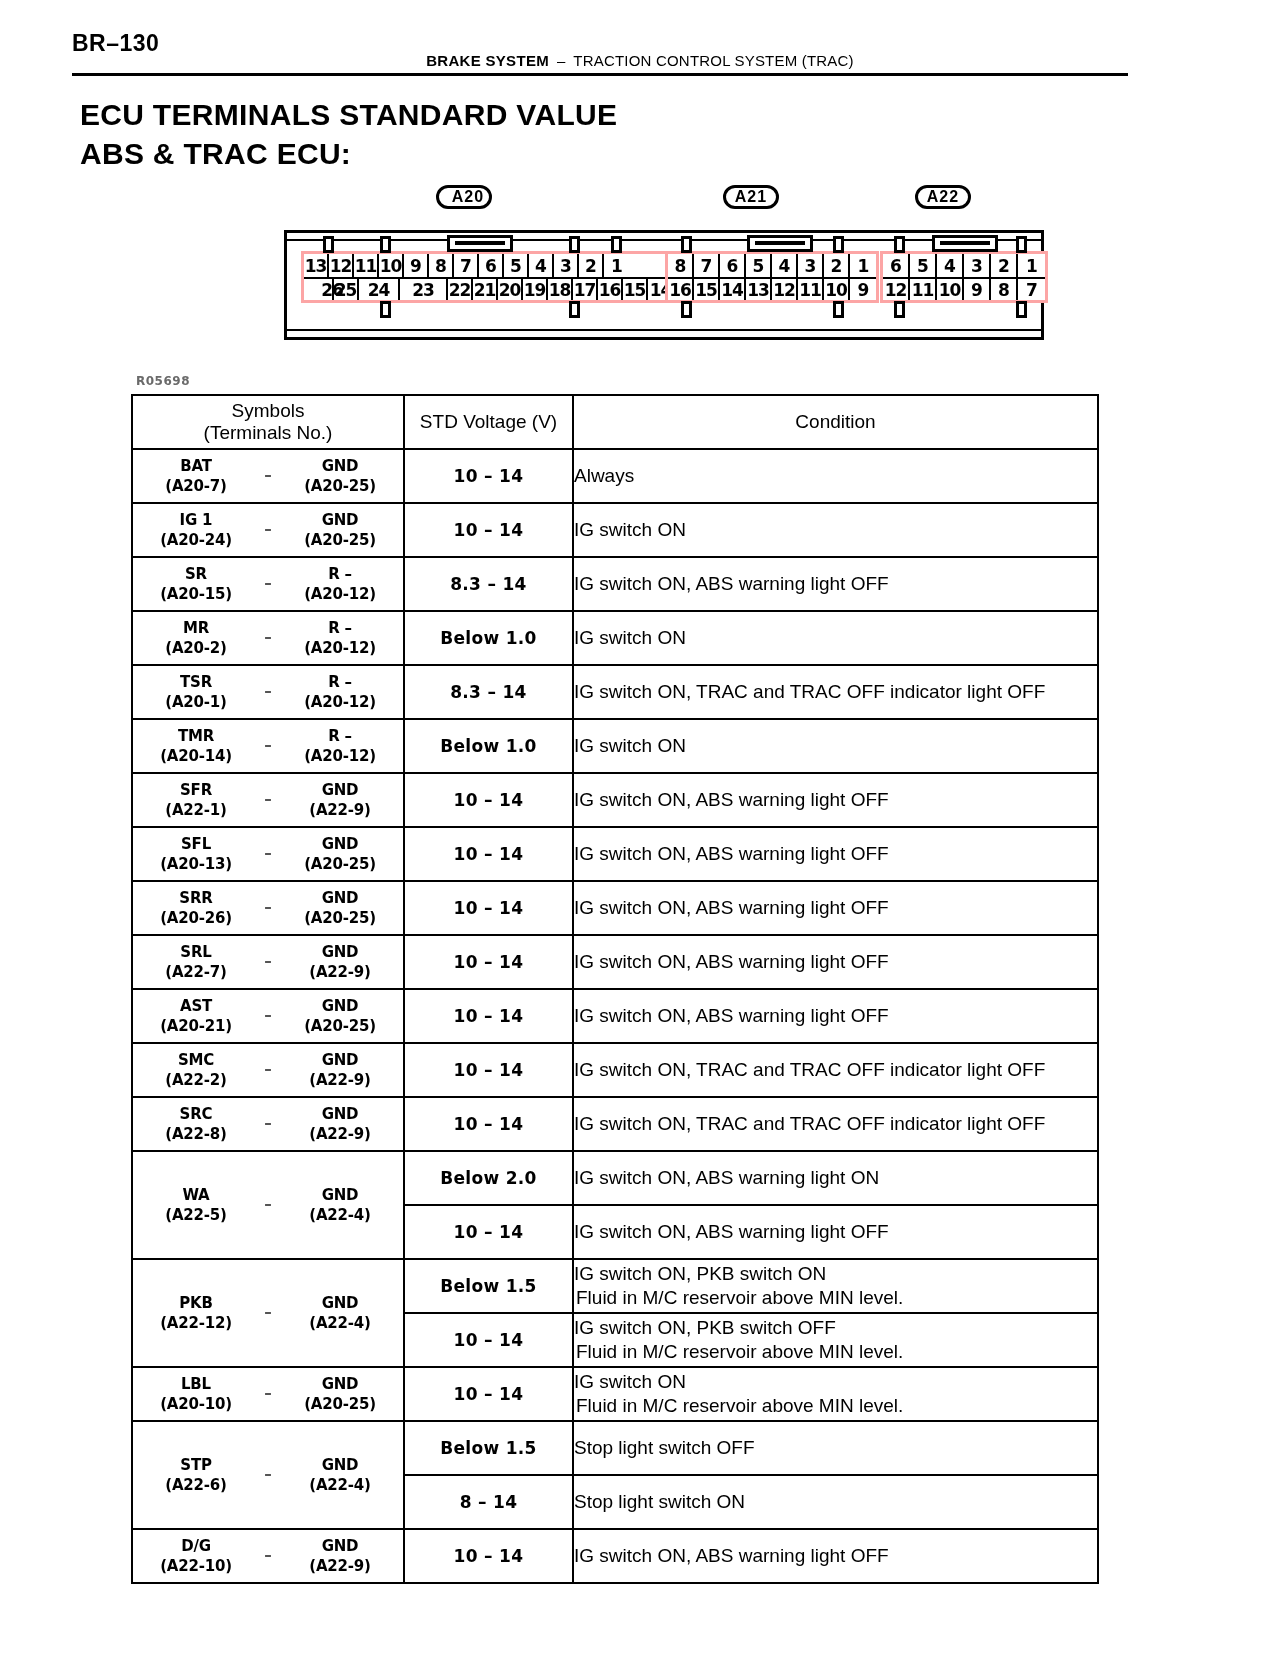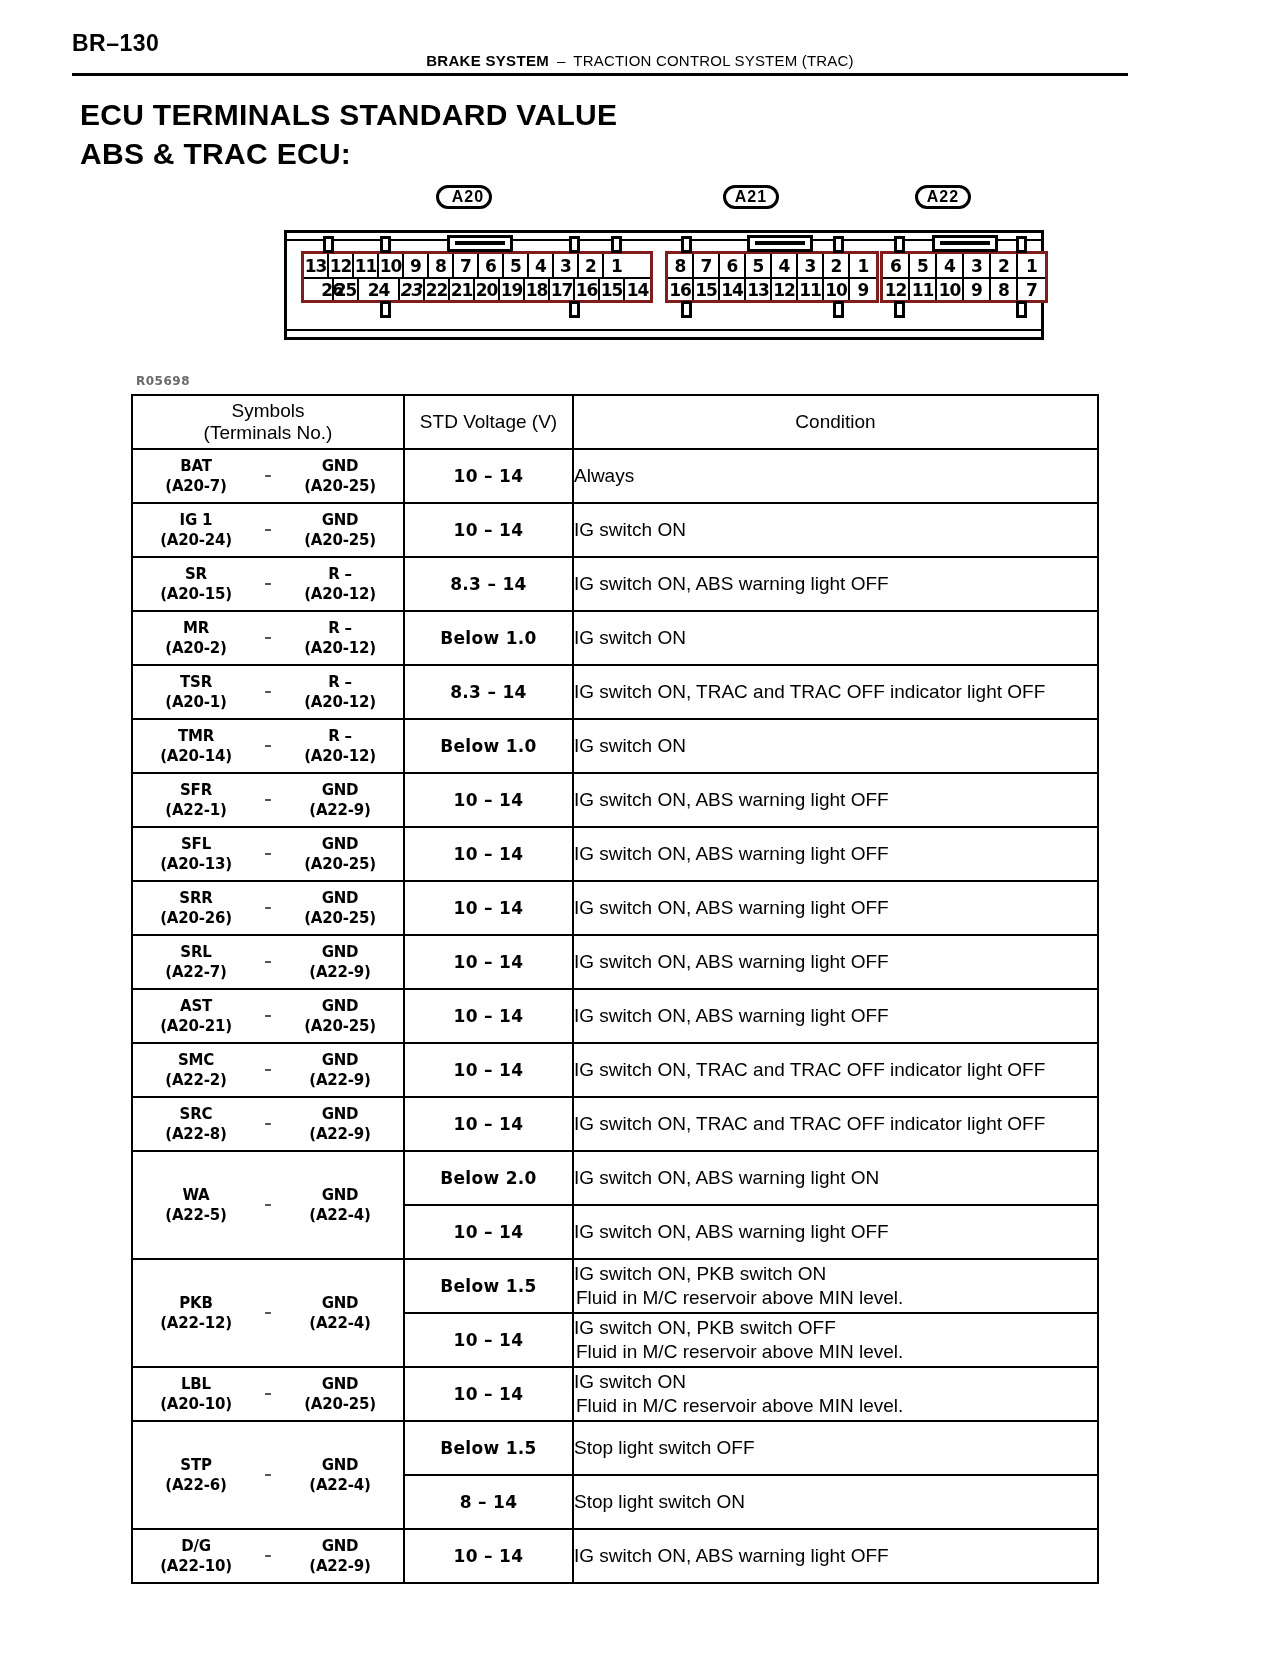--- a/index.html
+++ b/index.html
@@ -133,21 +133,21 @@
     content: "";
     position: absolute;
     left: 5px; top: 3px; right: 5px;
     height: 4px;
     border: 2px solid #000;
     box-sizing: border-box;
   }
   .pin-grid {
     display: flex;
     flex-direction: column;
-    border: 3px solid #7f1d1d;
+    border: 3px solid #fca5a5;
     box-sizing: border-box;
     background: #fff;
   }
   .pin-row {
     display: flex;
   }
   .pin {
     min-width: 25px;
     height: 23px;
     border-right: 2px solid #000;
@@ -299,21 +299,21 @@
             <div class="pin" style="width: 25px;">5</div>
             <div class="pin" style="width: 25px;">4</div>
             <div class="pin" style="width: 25px;">3</div>
             <div class="pin" style="width: 25px;">2</div>
             <div class="pin" style="width: 25px;">1</div>
           </div>
         <div class="pin-row bottom">
             <div class="pin" style="width: 25px; padding-left: 28px;">26</div>
             <div class="pin" style="width: 25px;">25</div>
             <div class="pin" style="width: 41px;">24</div>
-            <div class="pin" style="width: 25px; font-style: italic;">23</div>
+            <div class="pin" style="width: 48px;">23</div>
             <div class="pin" style="width: 25px;">22</div>
             <div class="pin" style="width: 25px;">21</div>
             <div class="pin" style="width: 25px;">20</div>
             <div class="pin" style="width: 25px;">19</div>
             <div class="pin" style="width: 25px;">18</div>
             <div class="pin" style="width: 25px;">17</div>
             <div class="pin" style="width: 25px;">16</div>
             <div class="pin" style="width: 25px;">15</div>
             <div class="pin" style="width: 25px;">14</div>
           </div>

